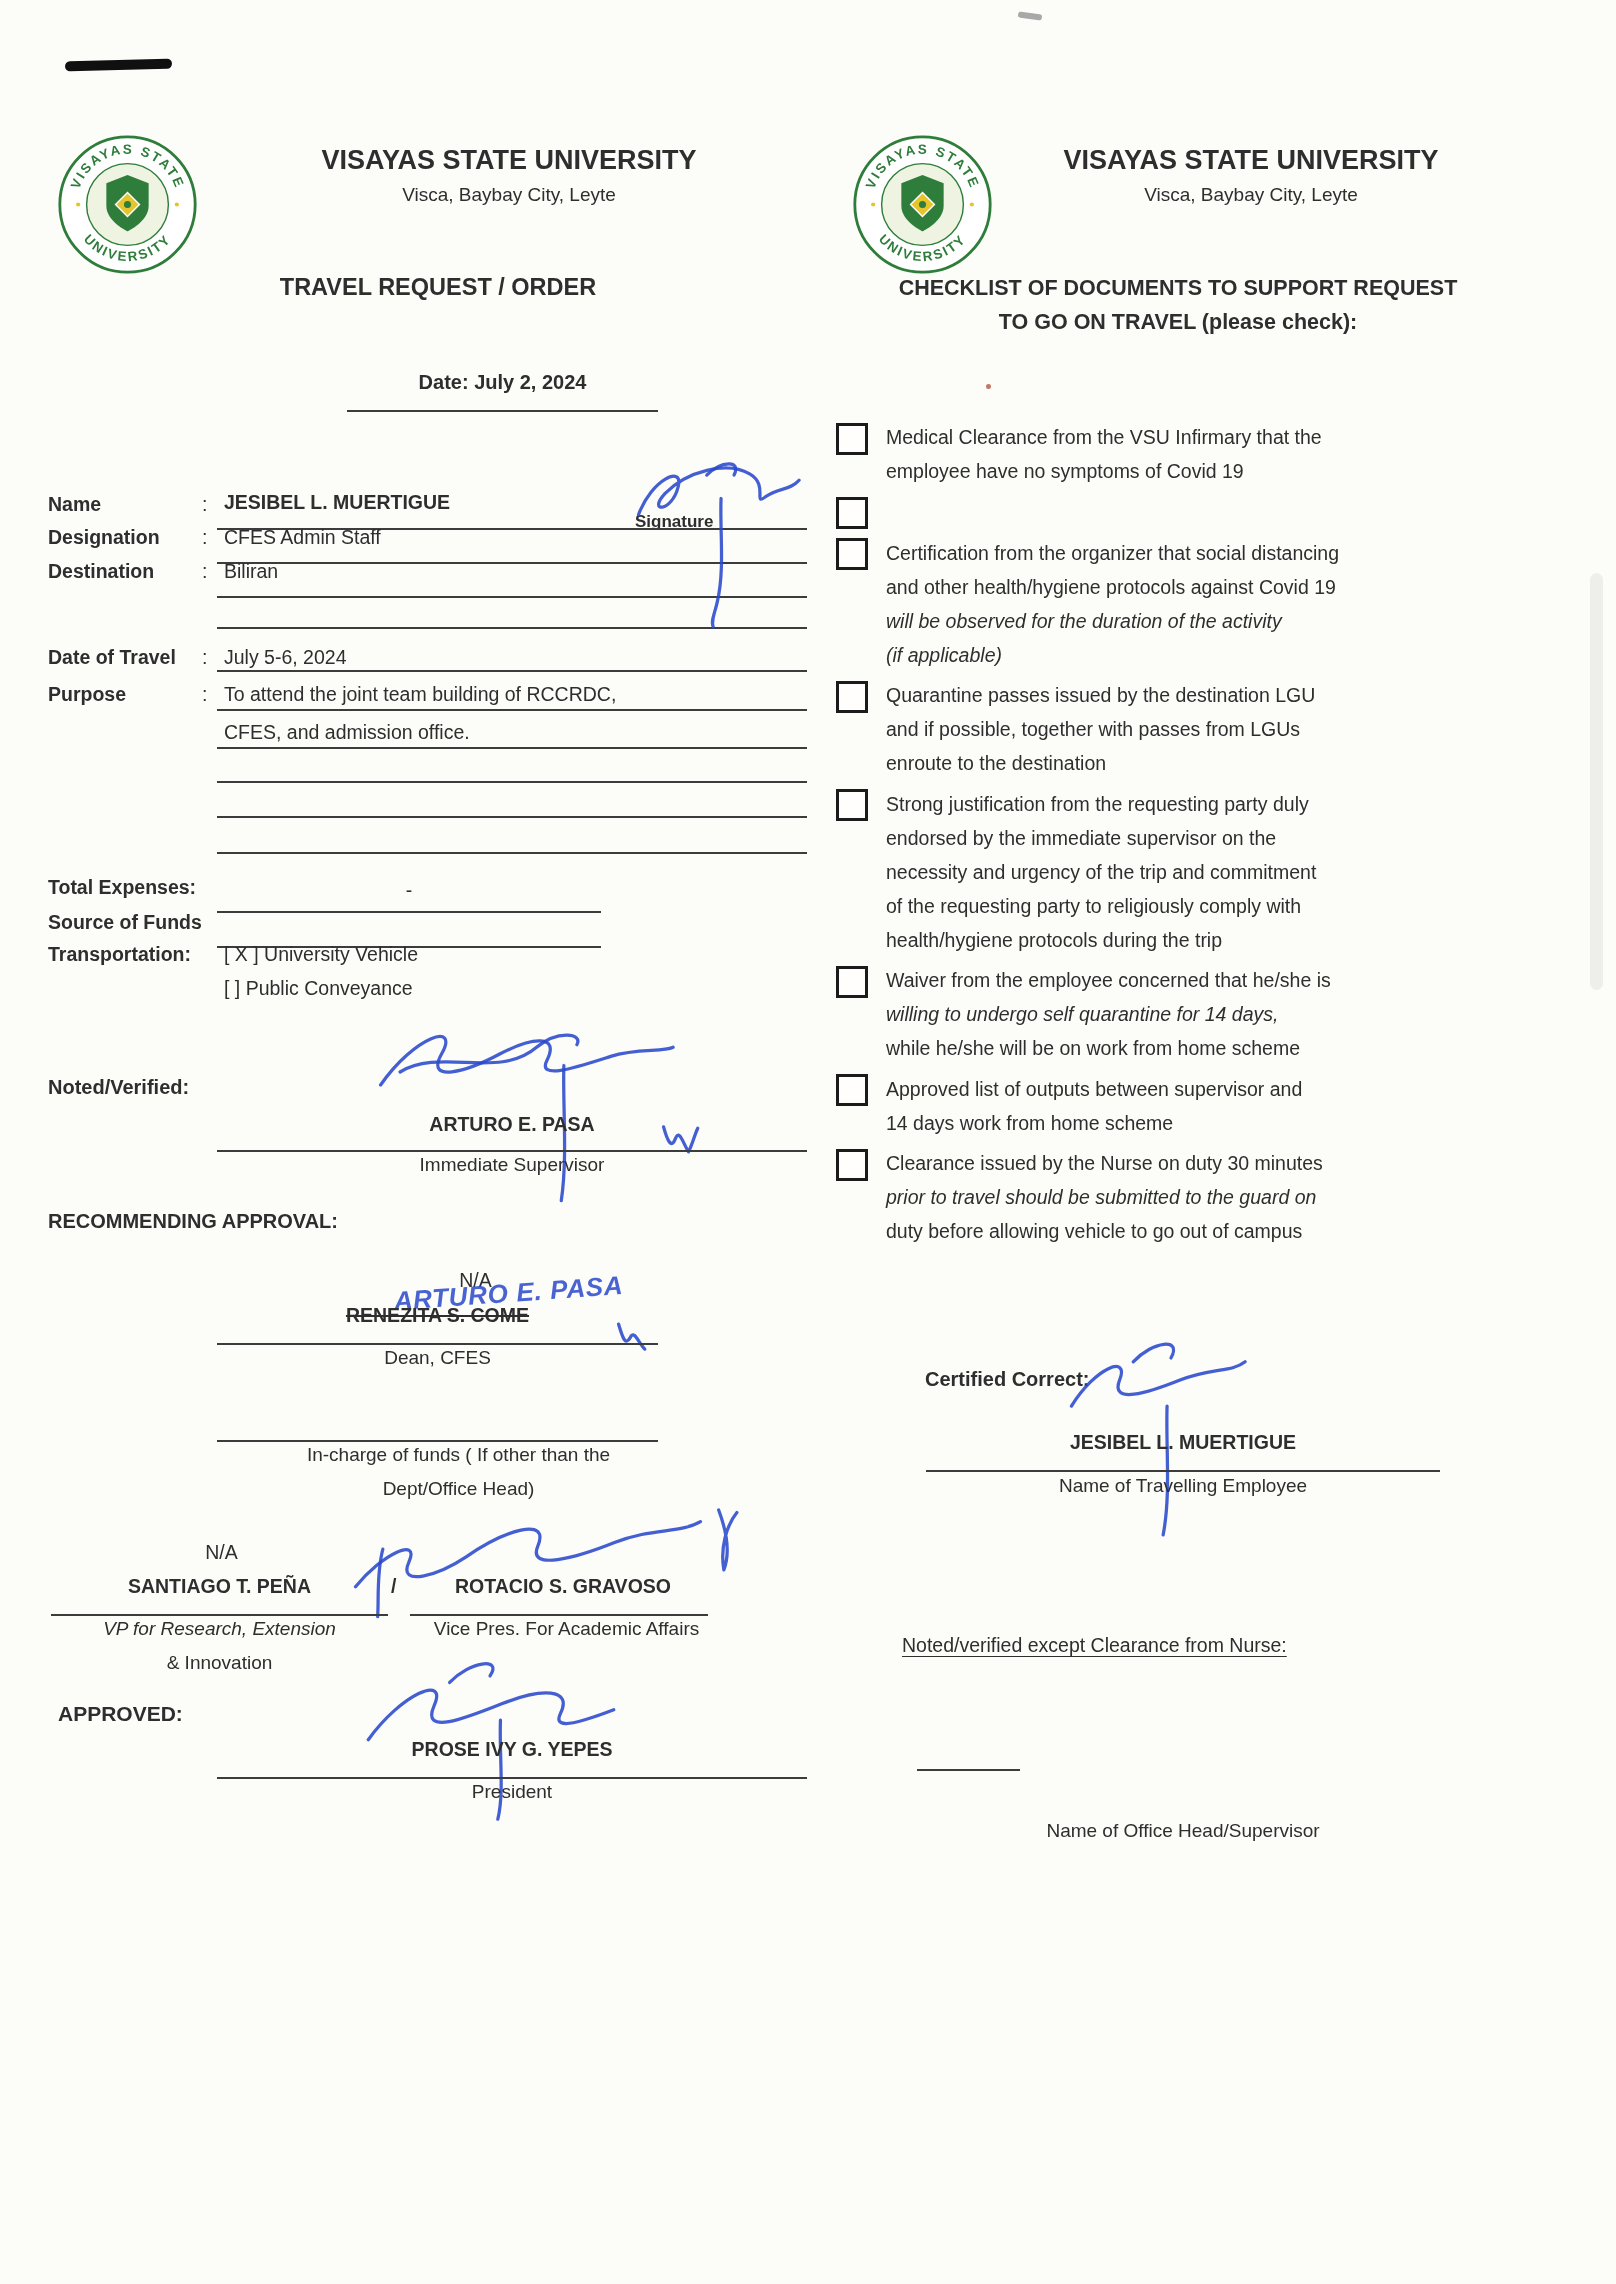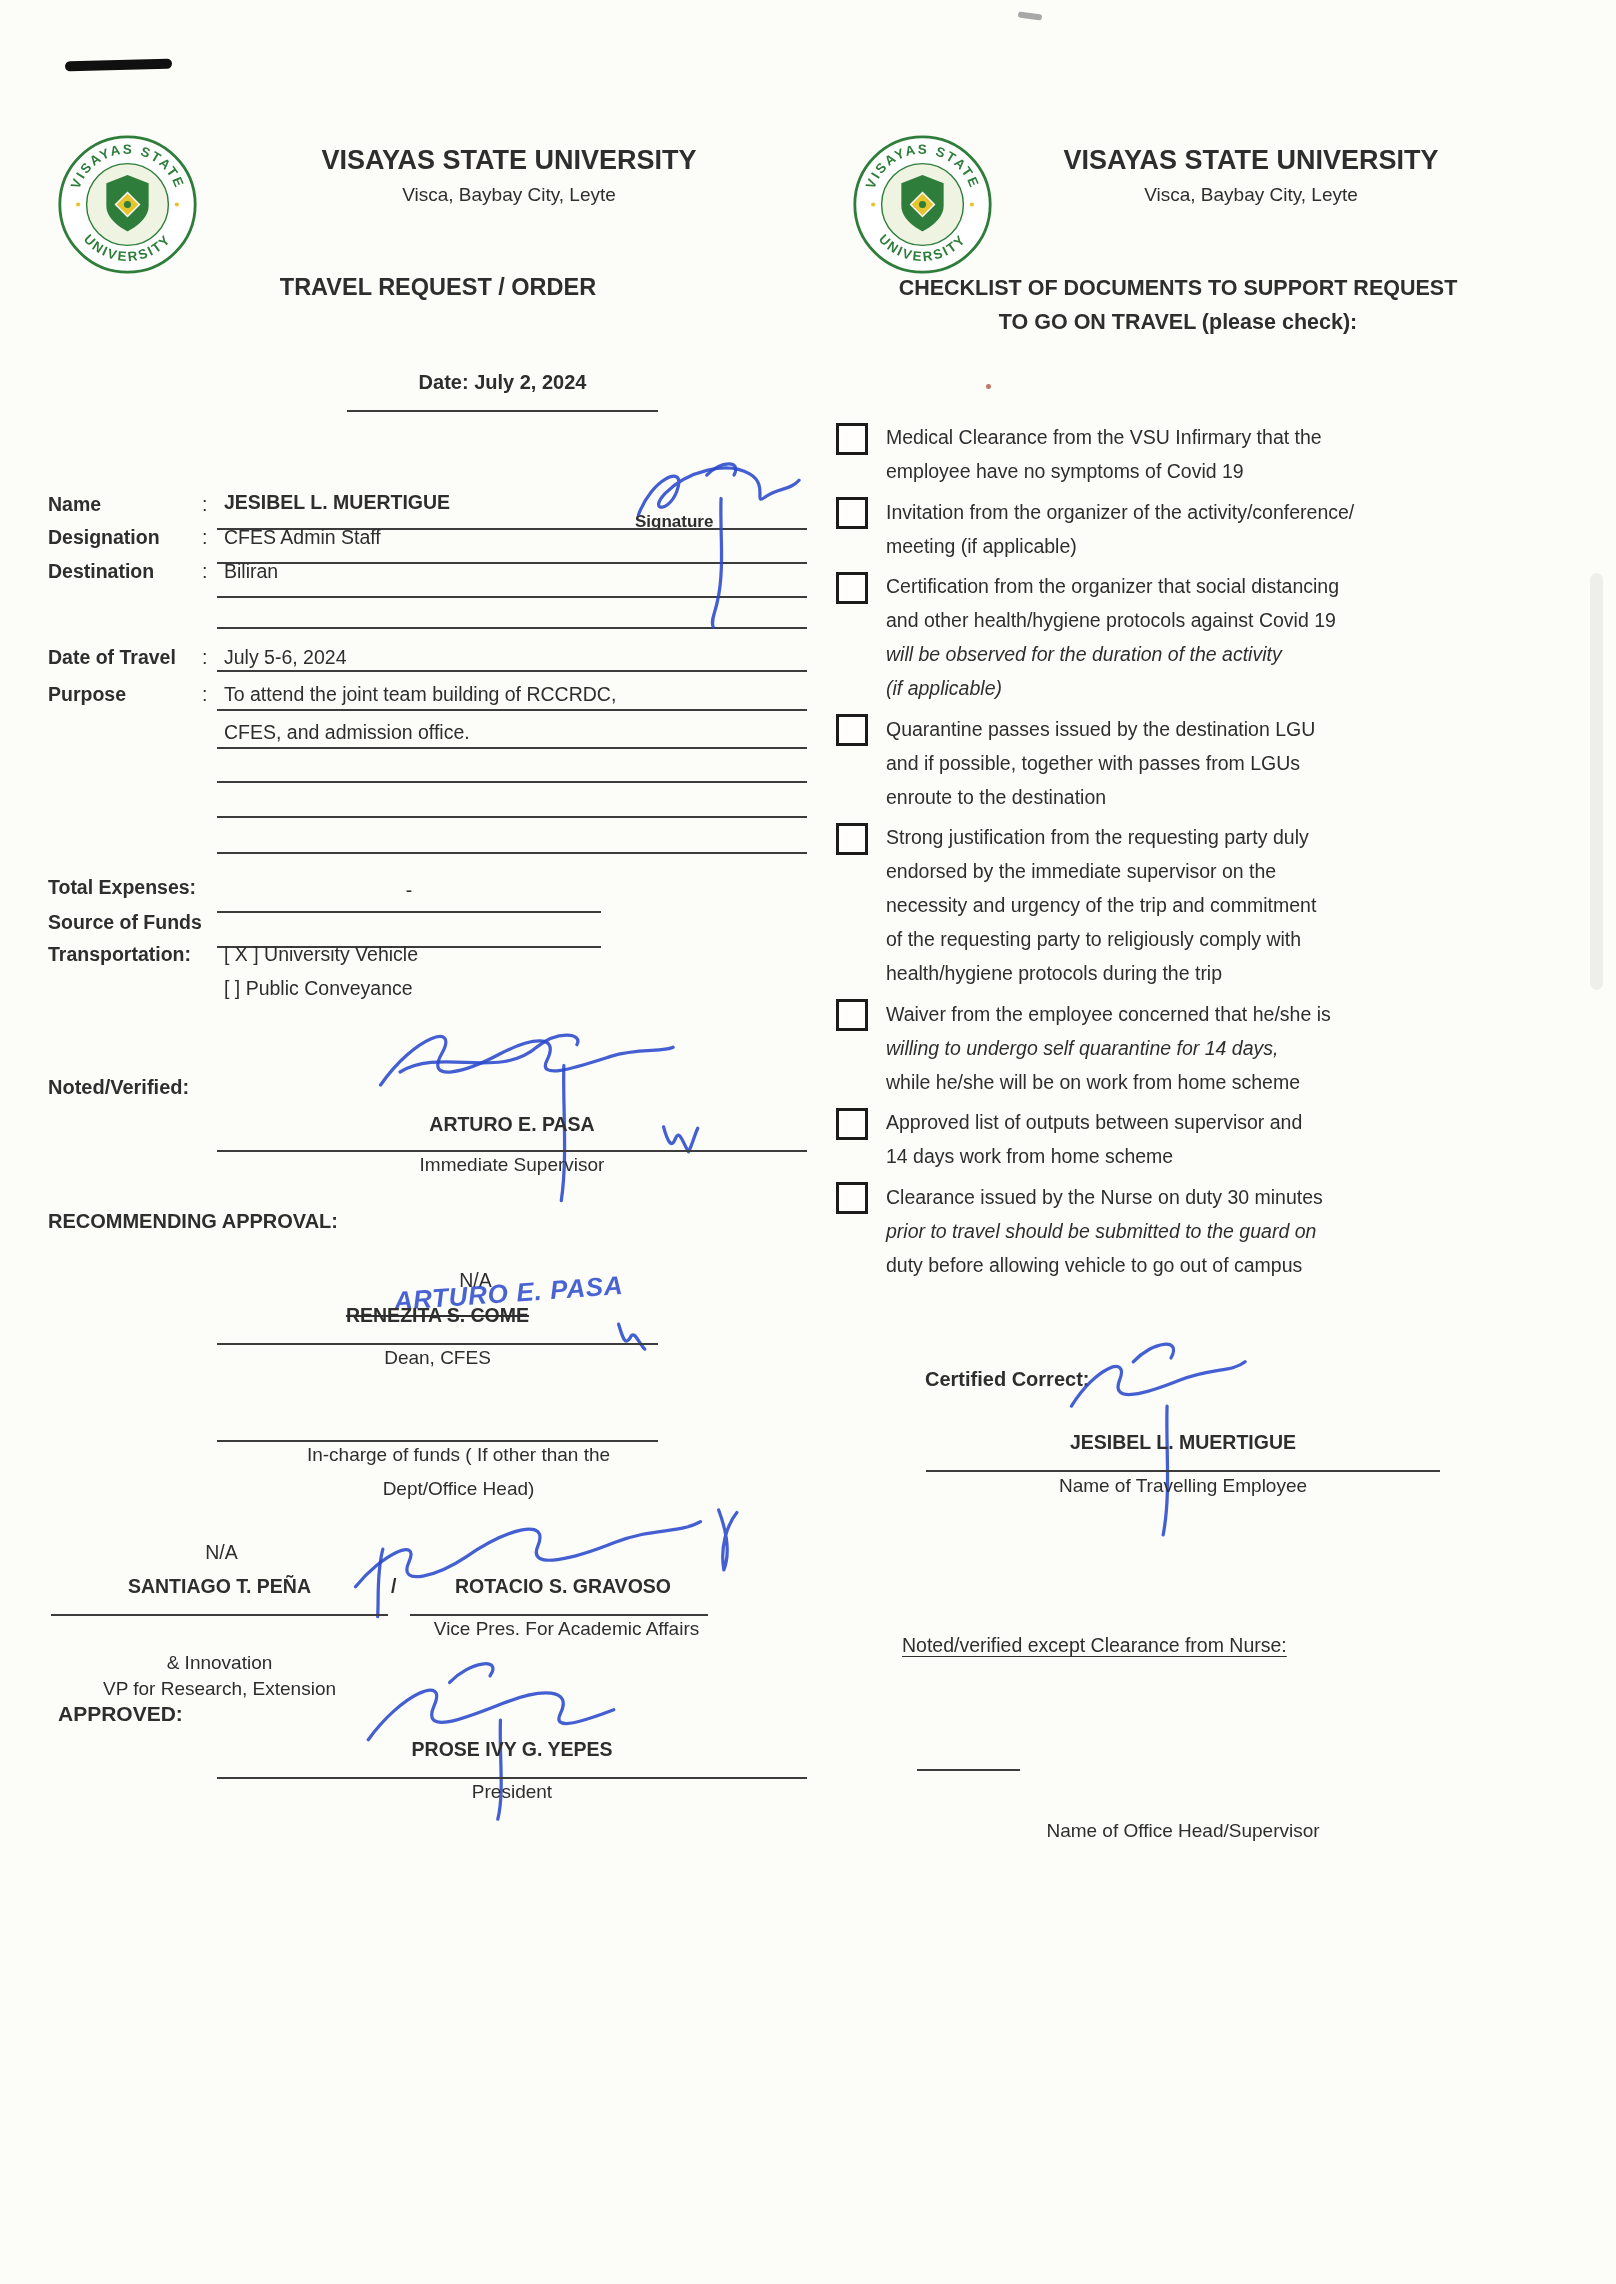--- a/index.html
+++ b/index.html
@@ -139,21 +139,21 @@
   <svg class="pen" style="left:336px; top:1489px;" width="423" height="137" viewBox="0 0 650 210">
     <path d="M30,150 C70,100 130,72 112,112 C94,152 158,132 200,104 C258,64 330,40 310,88 C294,126 368,106 428,82 C486,59 530,68 560,50"></path>
     <path d="M72,92 C62,130 66,168 64,196"></path>
     <path d="M588,32 C600,64 606,98 596,124 C590,90 600,56 616,36"></path>
   </svg>
   <div class="abs ctr b" style="left:51px; top:1575px; width:337px;">SANTIAGO T. PEÑA</div>
   <div class="abs b" style="left:391px; top:1575px;">/</div>
   <div class="abs ctr b" style="left:410px; top:1575px; width:306px;">ROTACIO S. GRAVOSO</div>
   <div class="rule" style="left:51px; top:1614px; width:337px;"></div>
   <div class="rule" style="left:410px; top:1614px; width:298px;"></div>
-  <div class="abs ctr cap" style="left:51px; top:1678px; width:337px;">VP for Research, Extension</div>
+  <div class="abs ctr cap" style="left:51px; top:1618px; width:337px;font-style:italic;">VP for Research, Extension</div>
   <div class="abs ctr cap" style="left:51px; top:1652px; width:337px;">&amp; Innovation</div>
   <div class="abs ctr cap" style="left:397px; top:1618px; width:339px;">Vice Pres. For Academic Affairs</div>
 
   <div class="abs b" style="left:58px; top:1702px; font-size:21px;">APPROVED:</div>
   <svg class="pen" style="left:352px; top:1642px;" width="293" height="189" viewBox="0 0 450 290">
     <path d="M25,150 C75,80 148,48 126,98 C106,144 172,118 232,94 C290,71 340,70 320,110 C306,139 360,120 402,104"></path>
     <path d="M150,62 C180,30 232,22 212,52"></path>
     <path d="M228,120 C226,175 234,230 224,272"></path>
   </svg>
   <div class="abs ctr b" style="left:217px; top:1738px; width:590px;">PROSE IVY G. YEPES</div>
@@ -185,24 +185,20 @@
     <div class="chk-item">
       <div class="chk-box"></div>
       <div class="chk-lines">
           <div>Medical Clearance from the VSU Infirmary that the</div>
           <div>employee have no symptoms of Covid 19</div>
         </div>
     </div>
 
     <div class="chk-item">
       <div class="chk-box"></div>
-      <div class="chk-lines">
-          <div>Invitation from the organizer of the activity/conference/</div>
-          <div>meeting (if applicable)</div>
-        </div>
     </div>
 
     <div class="chk-item">
       <div class="chk-box"></div>
       <div class="chk-lines">
           <div>Certification from the organizer that social distancing</div>
           <div>and other health/hygiene protocols against Covid 19</div>
           <div class="it">will be observed for the duration of the activity</div>
           <div class="it"> (if applicable)</div>
         </div>

